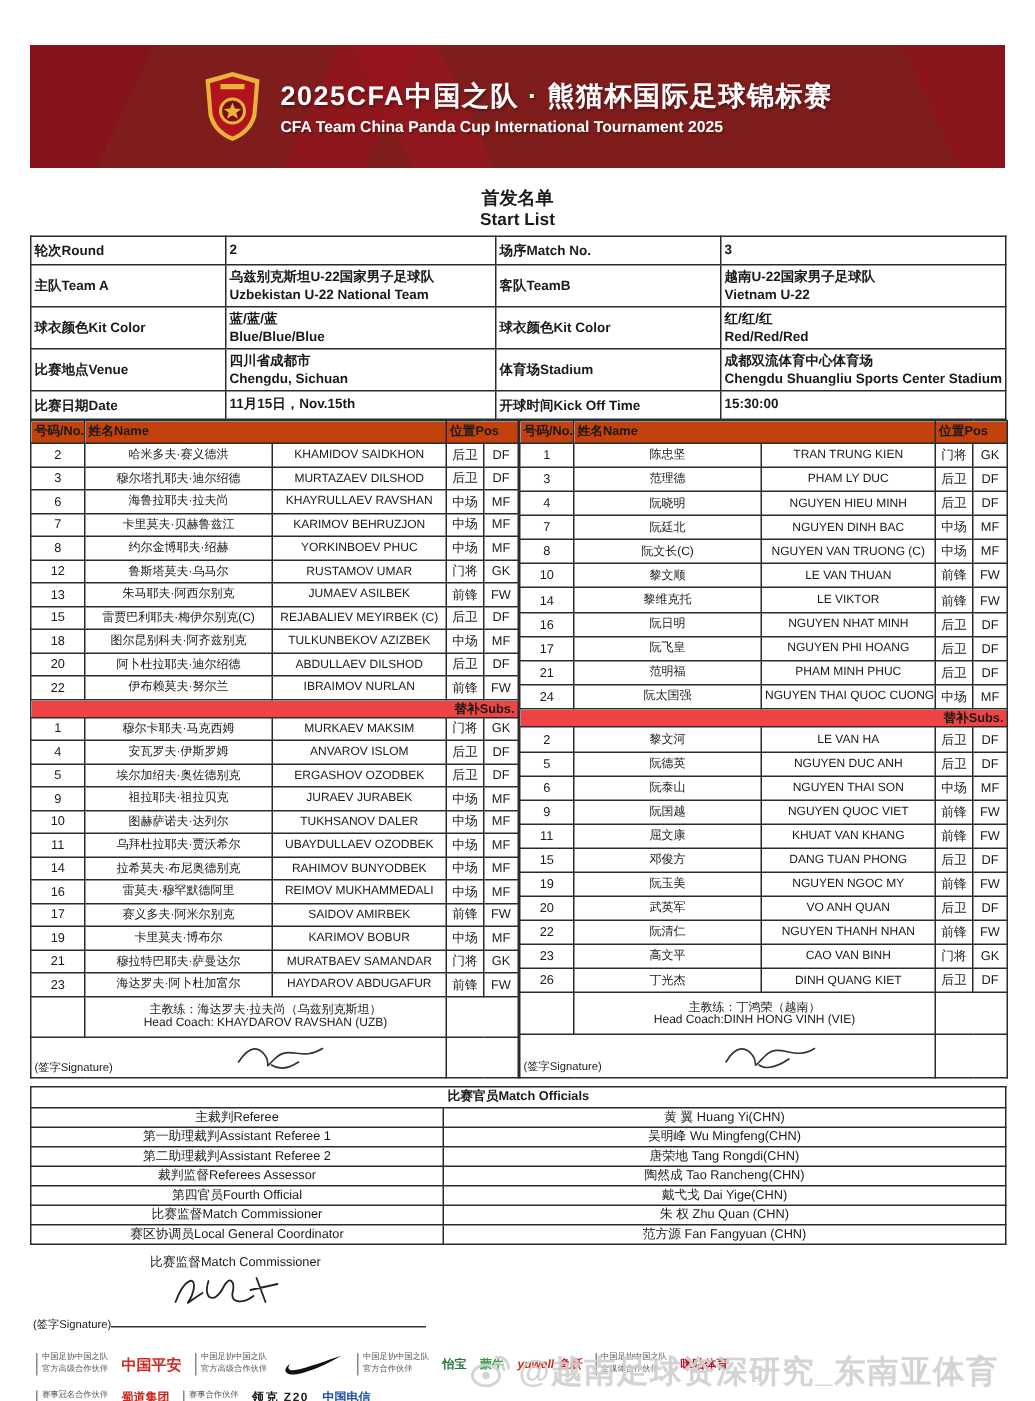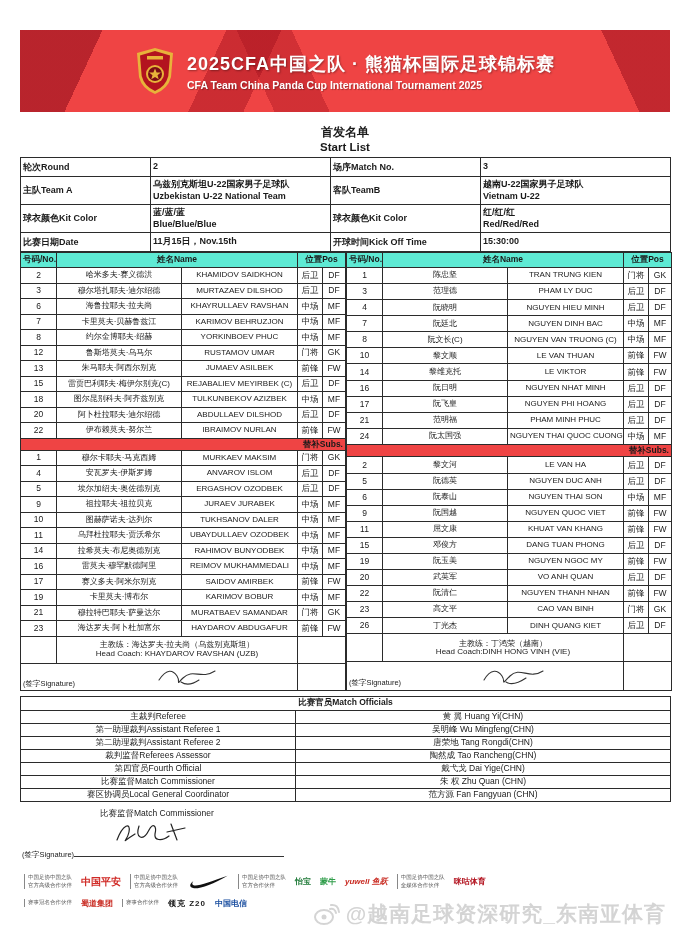--- a/index.html
+++ b/index.html
@@ -3,21 +3,21 @@
 <meta charset="utf-8">
 <style>
   html,body{margin:0;padding:0;}
   body{
     width:690px;height:934px;overflow:hidden;background:#ffffff;
     font-family:"Liberation Sans","DejaVu Sans",sans-serif;color:#1a1a1a;position:relative;
   }
   .page{width:650px;margin:0 auto;padding-top:30px;position:relative;}
 
   
-  .banner{position:relative;height:82px;background:#ef4444;overflow:hidden;
+  .banner{position:relative;height:82px;background:#7f1d1d;overflow:hidden;
     display:flex;align-items:center;justify-content:center;gap:12px;}
   .banner::before{content:"";position:absolute;inset:0;
     background:
       linear-gradient(115deg, rgba(140,10,25,.55) 0 12%, transparent 12% 30%, rgba(160,15,28,.45) 30% 38%, transparent 38%),
       linear-gradient(245deg, rgba(150,12,26,.5) 0 10%, transparent 10% 55%, rgba(165,18,30,.4) 55% 63%, transparent 63%);}
   .banner-inner{position:relative;display:flex;align-items:center;gap:12px;z-index:2;}
   .crest{width:40px;height:48px;flex:0 0 auto;}
   .banner-text{text-align:left;color:#fff;}
   .banner-title-cn{font-size:18px;font-weight:bold;letter-spacing:1px;text-shadow:1px 1px 2px rgba(0,0,0,.35);}
   .banner-title-en{font-size:10.5px;font-weight:bold;margin-top:3px;text-shadow:1px 1px 1px rgba(0,0,0,.3);}
@@ -34,21 +34,21 @@
   
   .info-table{width:650px;font-size:9px;font-weight:bold;}
   .info-table td{text-align:left;vertical-align:middle;height:18px;}
   .info-table .two-line{height:27px;}
   .info-table span{display:block;line-height:1.25;}
   .info-table span:empty{display:none;}
 
   
   .roster-wrap{display:flex;margin-top:0;}
   .roster{width:325px;font-size:8.5px;}
-  .roster th{font-weight:bold;height:14px;font-size:8.5px;text-align:center;background:#5eead4;}
+  .roster th{font-weight:bold;height:14px;font-size:8.5px;text-align:left;background:#c2410c;}
   .roster td{height:14.5px;text-align:center;line-height:1.05;}
   .roster td.cn{font-size:8px;}
   .roster td.en{font-size:8px;}
   .subs-bar td{background:#ef4444;text-align:right;font-weight:bold;height:11px;font-size:8.5px;}
   .coach-cell{height:26px !important;white-space:normal;line-height:1.3;font-size:8px;}
   .sig-row td{height:26px;}
   .sig-cell{text-align:left !important;}
   .sig-flex{display:flex;align-items:flex-end;gap:6px;}
   .sig-label{font-size:7.5px;white-space:nowrap;}
   .sig-svg{margin:0 auto;}
@@ -141,20 +141,32 @@
             <span>蓝/蓝/蓝</span>
             <span>Blue/Blue/Blue</span>
           </td>
     <td class="two-line">球衣颜色Kit Color</td>
     <td class="two-line">
             <span>红/红/红</span>
             <span>Red/Red/Red</span>
           </td>
   </tr>
 
+  <tr>
+    <td class="two-line">比赛地点Venue</td>
+    <td class="two-line">
+            <span>四川省成都市</span>
+            <span>Chengdu, Sichuan</span>
+          </td>
+    <td class="two-line">体育场Stadium</td>
+    <td class="two-line">
+            <span>成都双流体育中心体育场</span>
+            <span>Chengdu Shuangliu Sports Center Stadium</span>
+          </td>
+  </tr>
 
   <tr>
     <td>比赛日期Date</td>
     <td>
             <span>11月15日，Nov.15th</span>
           </td>
     <td>开球时间Kick Off Time</td>
     <td>
             <span>15:30:00</span>
           </td>

